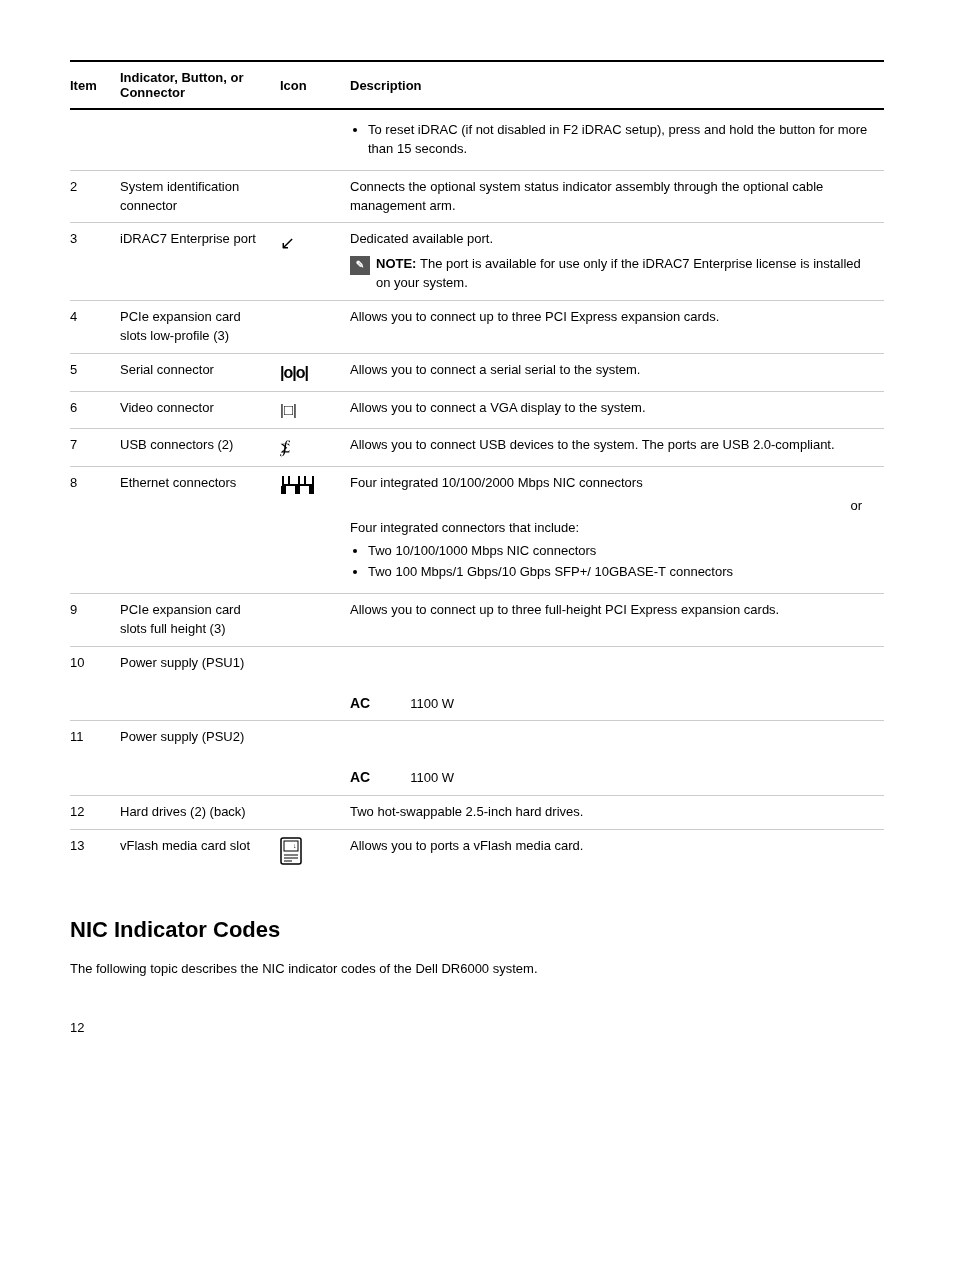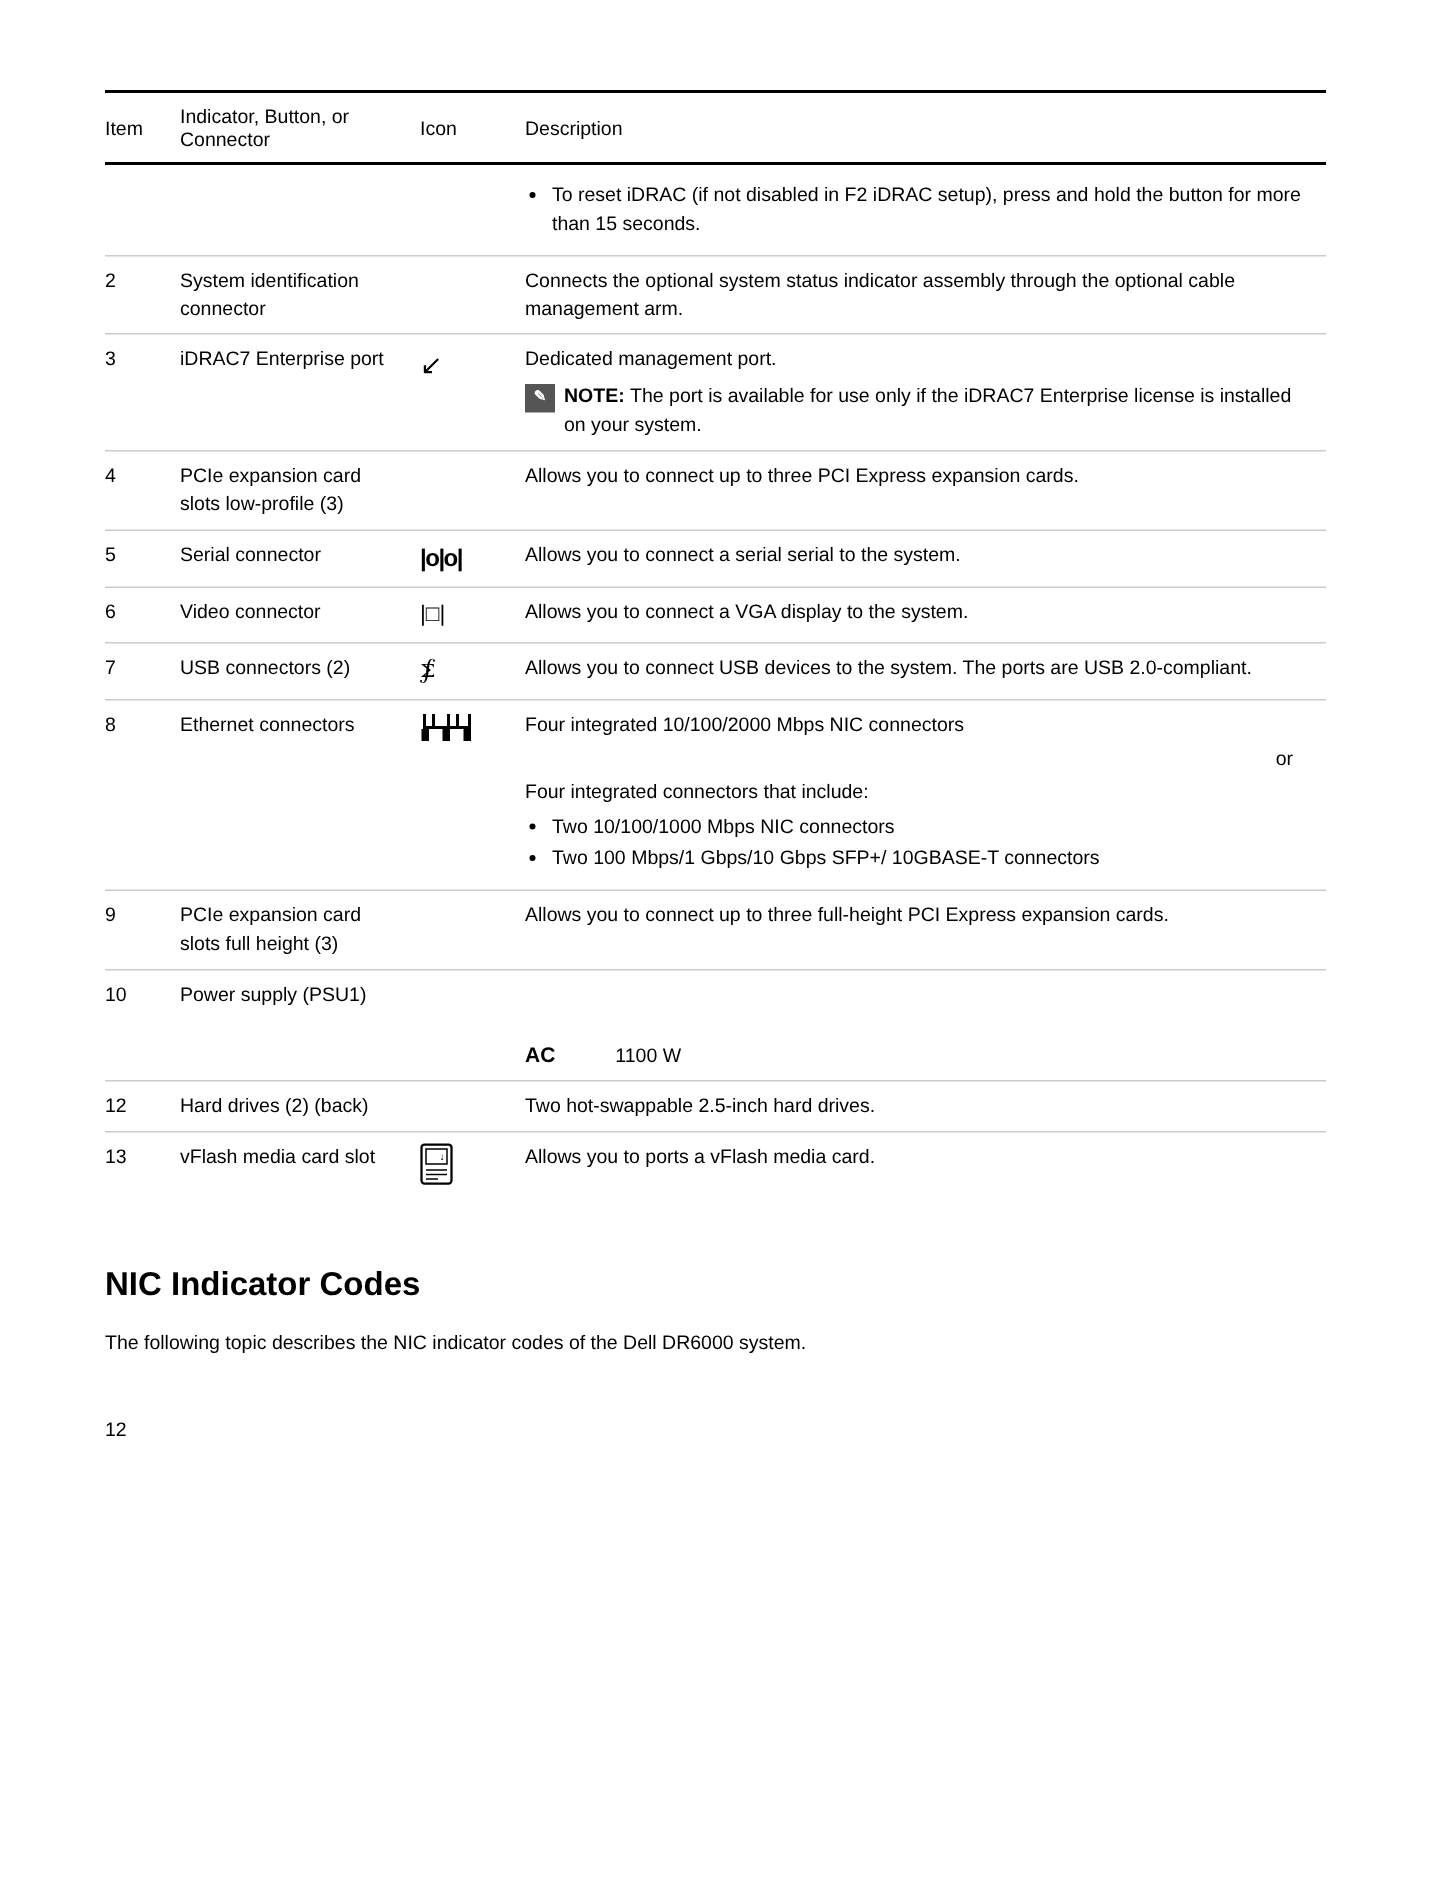--- a/index.html
+++ b/index.html
@@ -17,21 +17,21 @@
       border-collapse: collapse;
       margin-bottom: 40px;
     }
     thead tr {
       border-top: 2px solid #000;
       border-bottom: 2px solid #000;
     }
     thead th {
       text-align: left;
       padding: 8px 10px 8px 0;
-      font-weight: normal;
+      font-weight: bold;
       font-size: 13px;
     }
     tbody tr td {
       vertical-align: top;
       padding: 7px 10px 7px 0;
       font-size: 13px;
       line-height: 1.45;
     }
     tbody tr {
       border-bottom: 1px solid #ccc;
@@ -123,21 +123,21 @@
         <td class="col-icon icon-cell"></td>
         <td class="col-desc">
           <p>Connects the optional system status indicator assembly through the optional cable management arm.</p>
         </td>
       </tr>
       <tr>
         <td class="col-item">3</td>
         <td class="col-indicator">iDRAC7 Enterprise port</td>
         <td class="col-icon icon-cell"><span style="font-size:18px;">↙</span></td>
         <td class="col-desc">
-          <p>Dedicated management port.</p>
+          <p>Dedicated available port.</p>
           <div class="note-box">
             <span class="note-icon">✎</span>
             <span class="note-text"><span class="note-label">NOTE: </span>The port is available for use only if the iDRAC7 Enterprise license is installed on your system.</span>
           </div>
         </td>
       </tr>
       <tr>
         <td class="col-item">4</td>
         <td class="col-indicator">PCIe expansion card slots low-profile (3)</td>
         <td class="col-icon icon-cell"></td>
@@ -208,20 +208,28 @@
       </tr>
       <tr>
         <td class="col-item">10</td>
         <td class="col-indicator">Power supply (PSU1)</td>
         <td class="col-icon icon-cell"></td>
         <td class="col-desc">
           <div><span class="ac-label">AC</span><span>1100 W</span></div>
         </td>
       </tr>
       <tr>
+        <td class="col-item">11</td>
+        <td class="col-indicator">Power supply (PSU2)</td>
+        <td class="col-icon icon-cell"></td>
+        <td class="col-desc">
+          <div><span class="ac-label">AC</span><span>1100 W</span></div>
+        </td>
+      </tr>
+      <tr>
         <td class="col-item">12</td>
         <td class="col-indicator">Hard drives (2) (back)</td>
         <td class="col-icon icon-cell"></td>
         <td class="col-desc">
           <p>Two hot-swappable 2.5-inch hard drives.</p>
         </td>
       </tr>
       <tr>
         <td class="col-item">13</td>
         <td class="col-indicator">vFlash media card slot</td>

